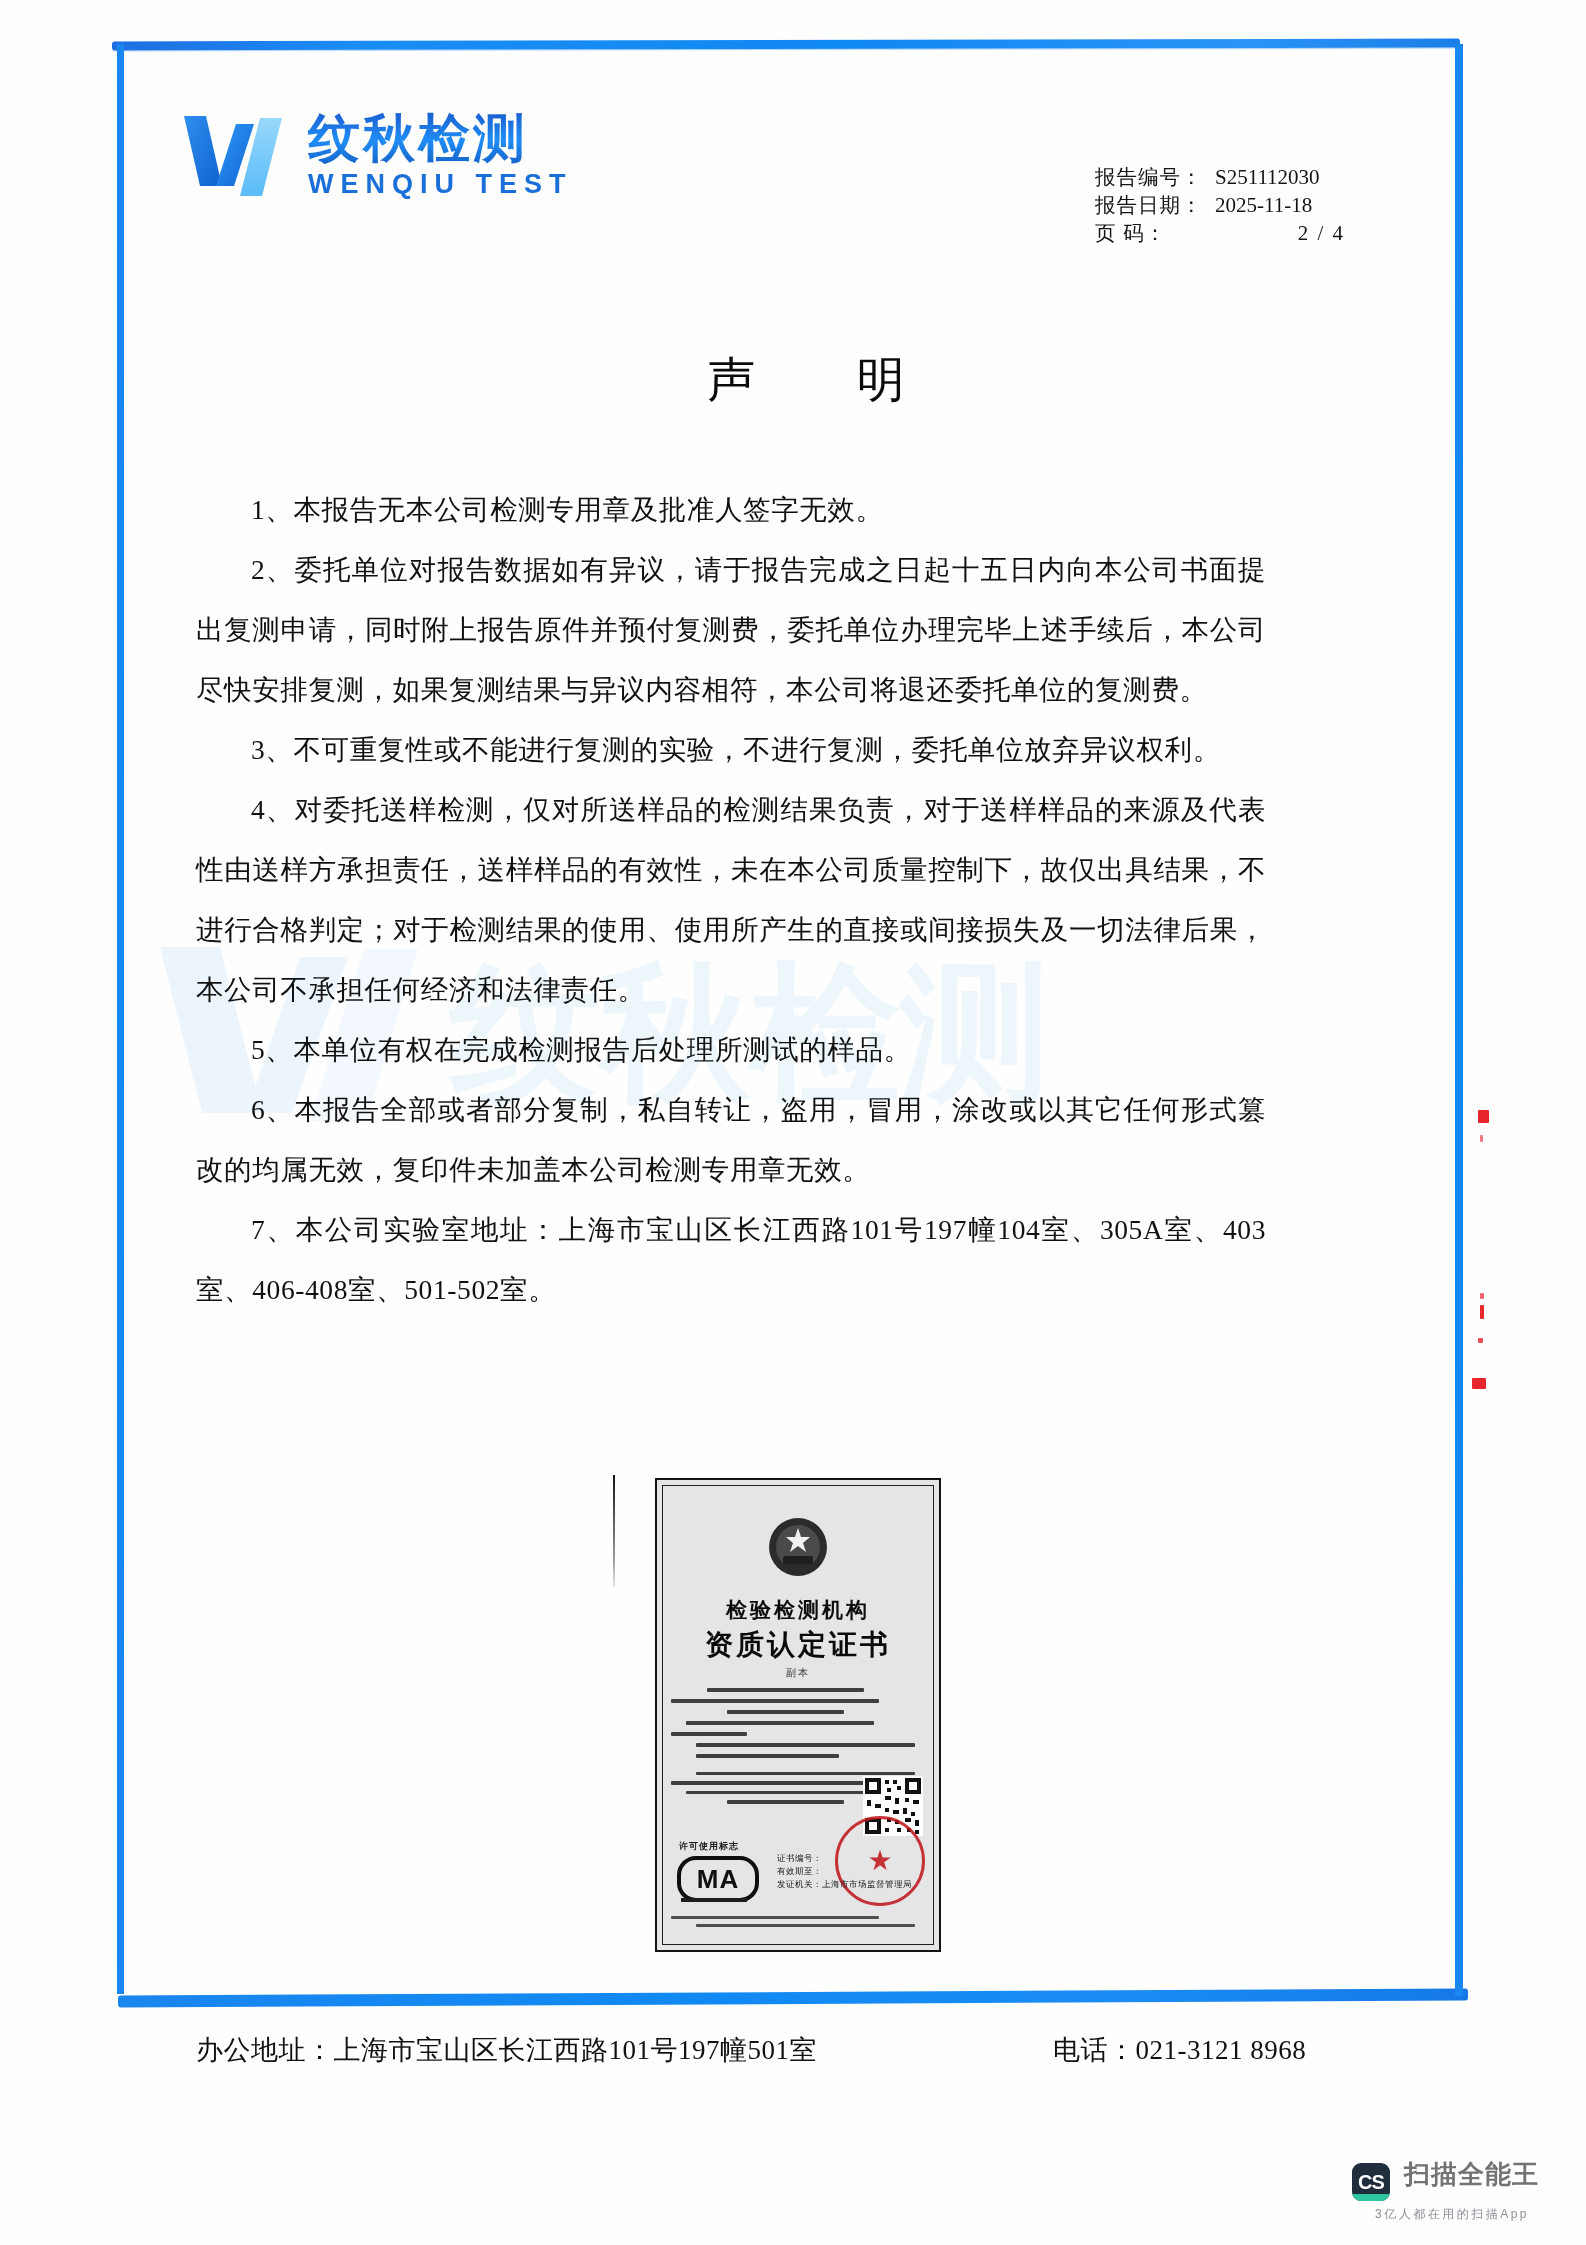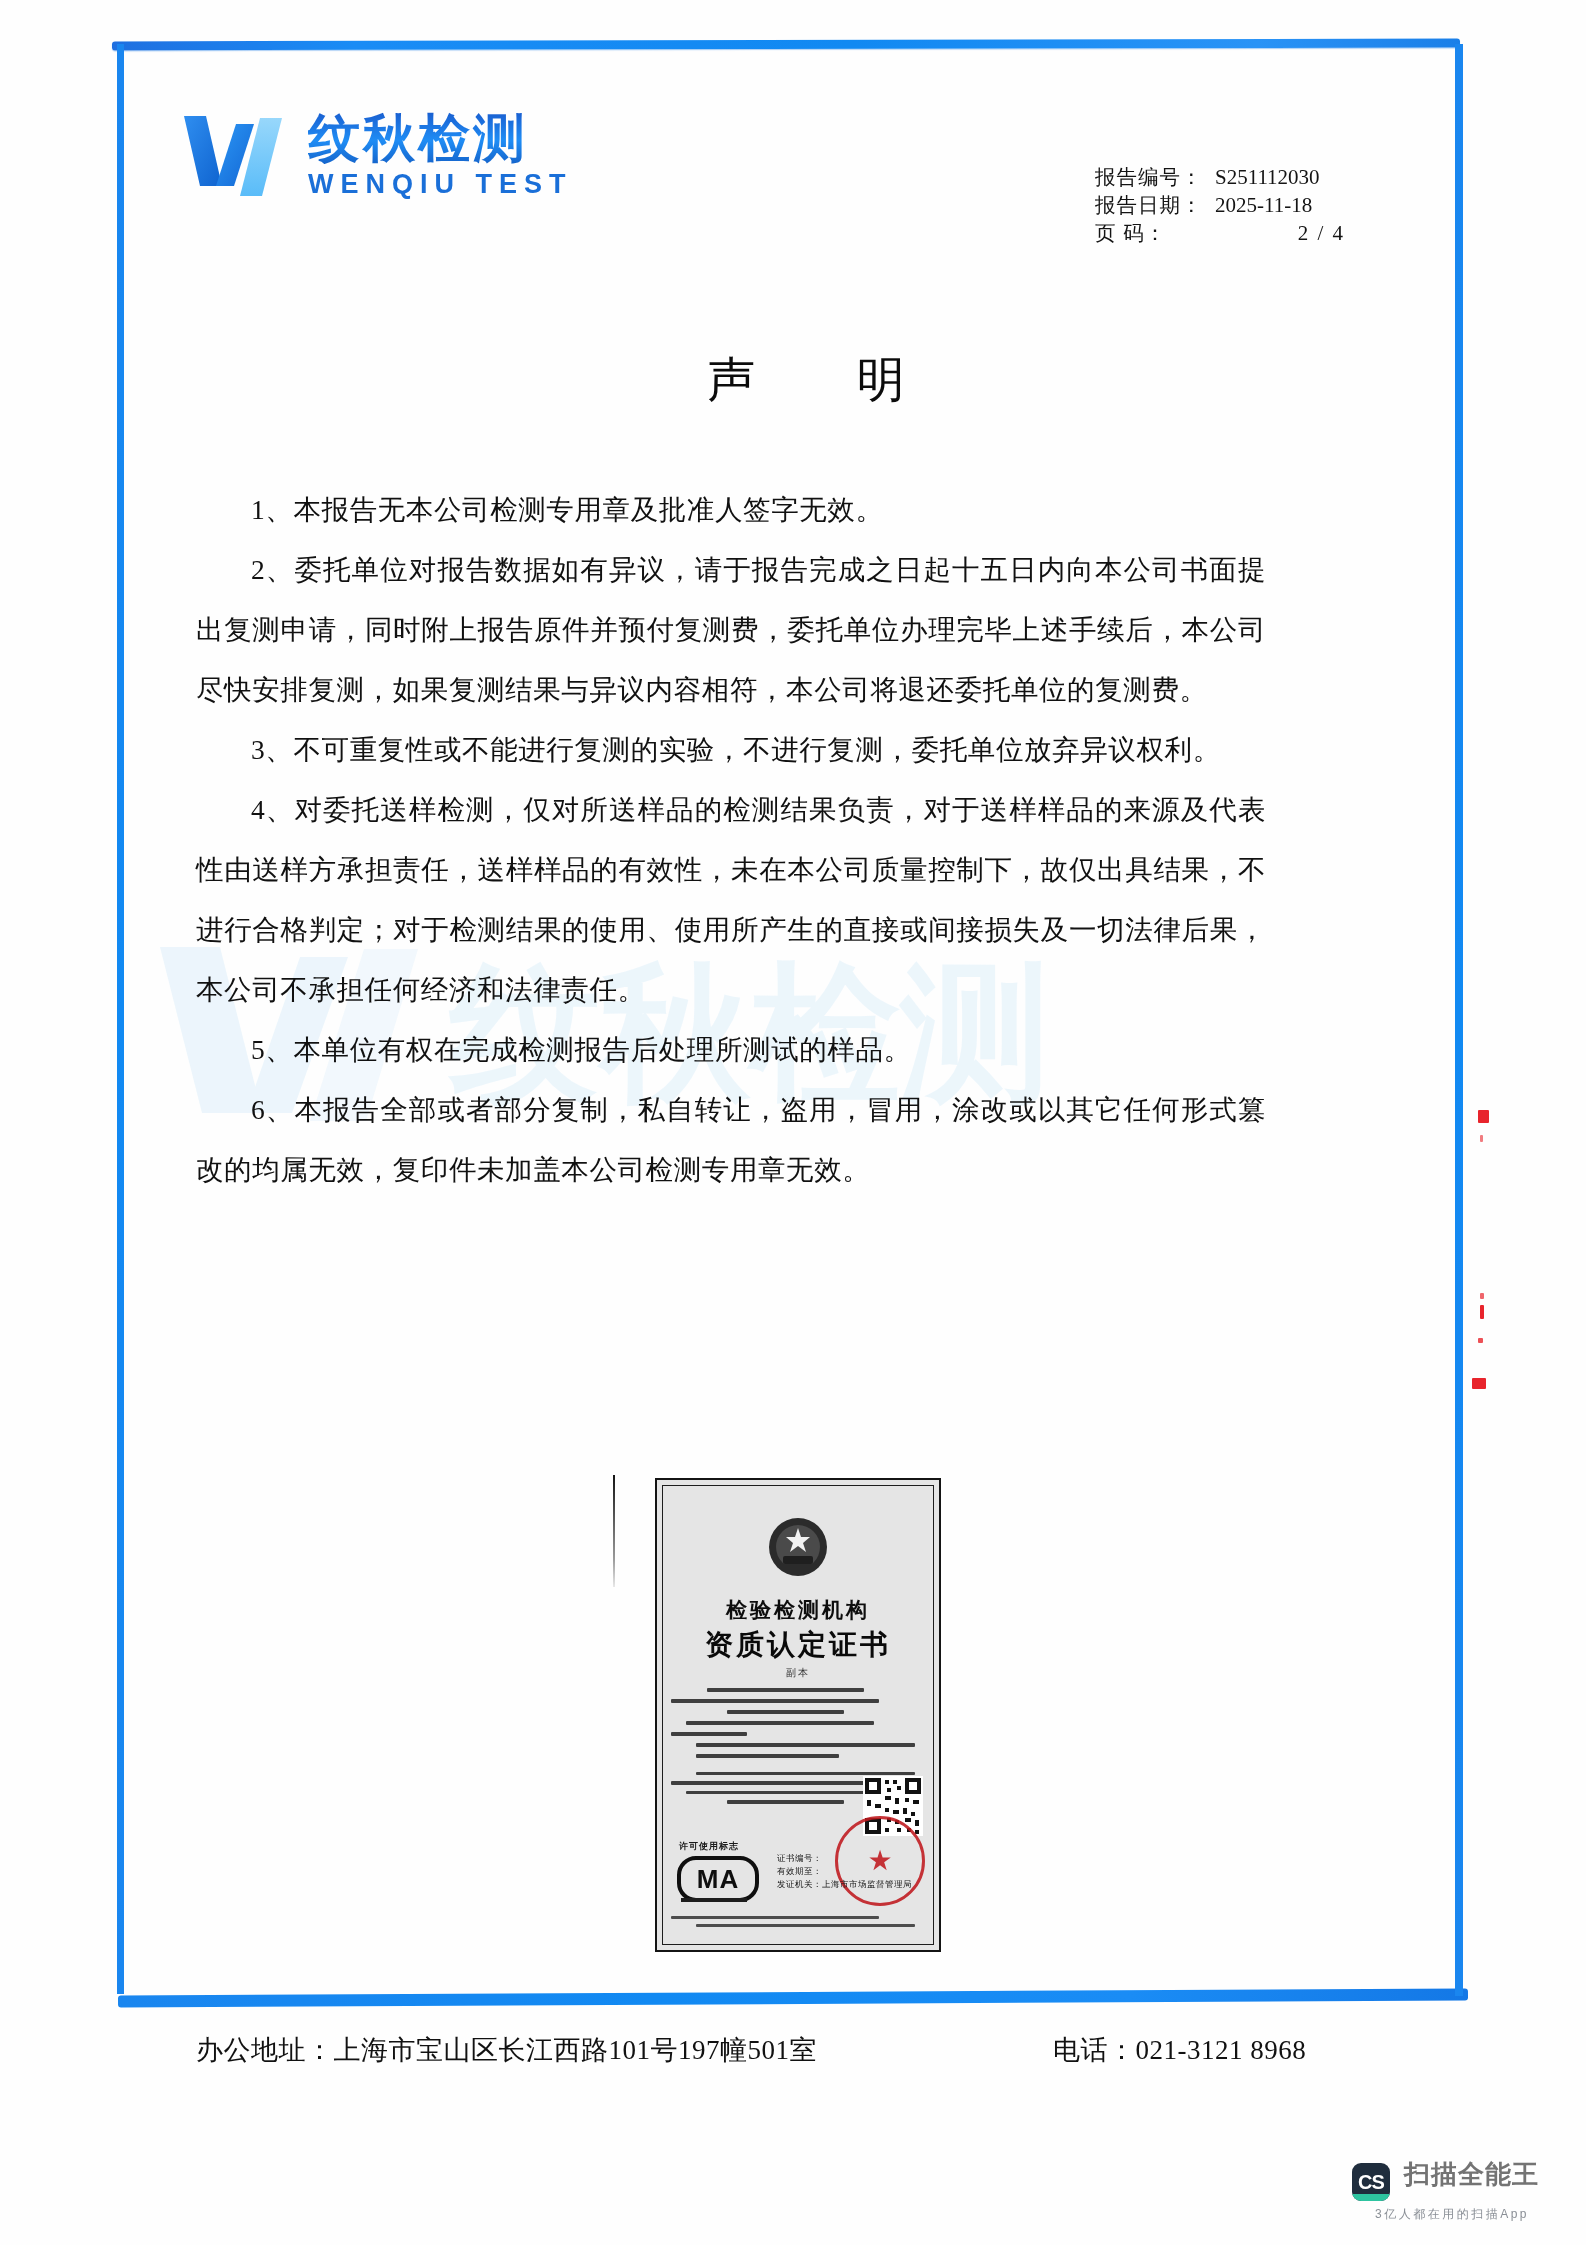--- a/index.html
+++ b/index.html
@@ -191,20 +191,21 @@
     </g>
   </svg>
 
   <div class="body">
     <p>1、本报告无本公司检测专用章及批准人签字无效。</p>
     <p>2、委托单位对报告数据如有异议，请于报告完成之日起十五日内向本公司书面提出复测申请，同时附上报告原件并预付复测费，委托单位办理完毕上述手续后，本公司尽快安排复测，如果复测结果与异议内容相符，本公司将退还委托单位的复测费。</p>
     <p>3、不可重复性或不能进行复测的实验，不进行复测，委托单位放弃异议权利。</p>
     <p>4、对委托送样检测，仅对所送样品的检测结果负责，对于送样样品的来源及代表性由送样方承担责任，送样样品的有效性，未在本公司质量控制下，故仅出具结果，不进行合格判定；对于检测结果的使用、使用所产生的直接或间接损失及一切法律后果，本公司不承担任何经济和法律责任。</p>
     <p>5、本单位有权在完成检测报告后处理所测试的样品。</p>
     <p>6、本报告全部或者部分复制，私自转让，盗用，冒用，涂改或以其它任何形式篡改的均属无效，复印件未加盖本公司检测专用章无效。</p>
+    <p>7、本公司实验室地址：上海市宝山区长江西路101号197幢104室、305A室、403室、406-408室、501-502室。</p>
   </div>
 
   <div class="scan-line"></div>
 
   <div class="red-mark" style="left:1478px;top:1110px;width:11px;height:13px;"></div>
   <div class="red-mark" style="left:1480px;top:1135px;width:3px;height:7px;opacity:.6;"></div>
   <div class="red-mark" style="left:1480px;top:1293px;width:4px;height:6px;opacity:.7;"></div>
   <div class="red-mark" style="left:1480px;top:1305px;width:4px;height:14px;"></div>
   <div class="red-mark" style="left:1478px;top:1338px;width:5px;height:5px;opacity:.8;"></div>
   <div class="red-mark" style="left:1472px;top:1378px;width:14px;height:11px;"></div>

